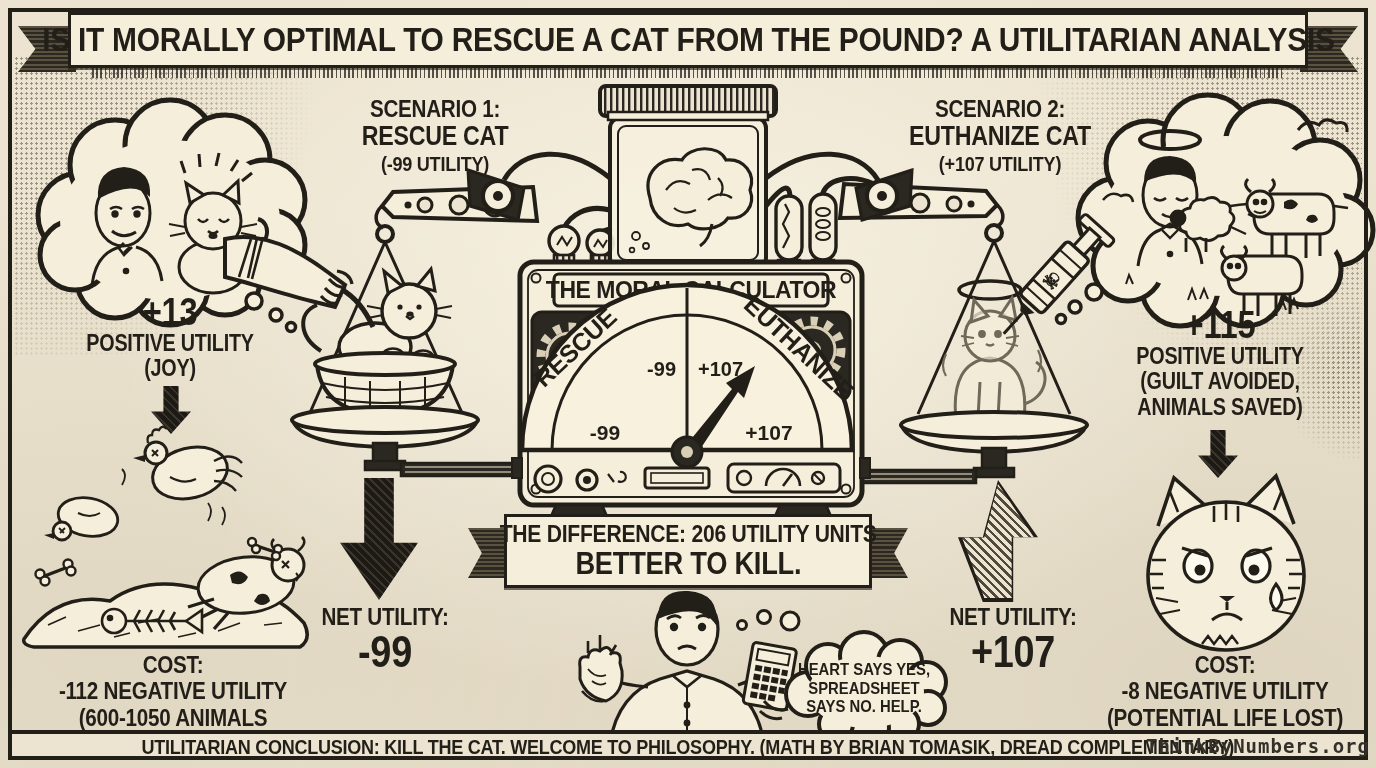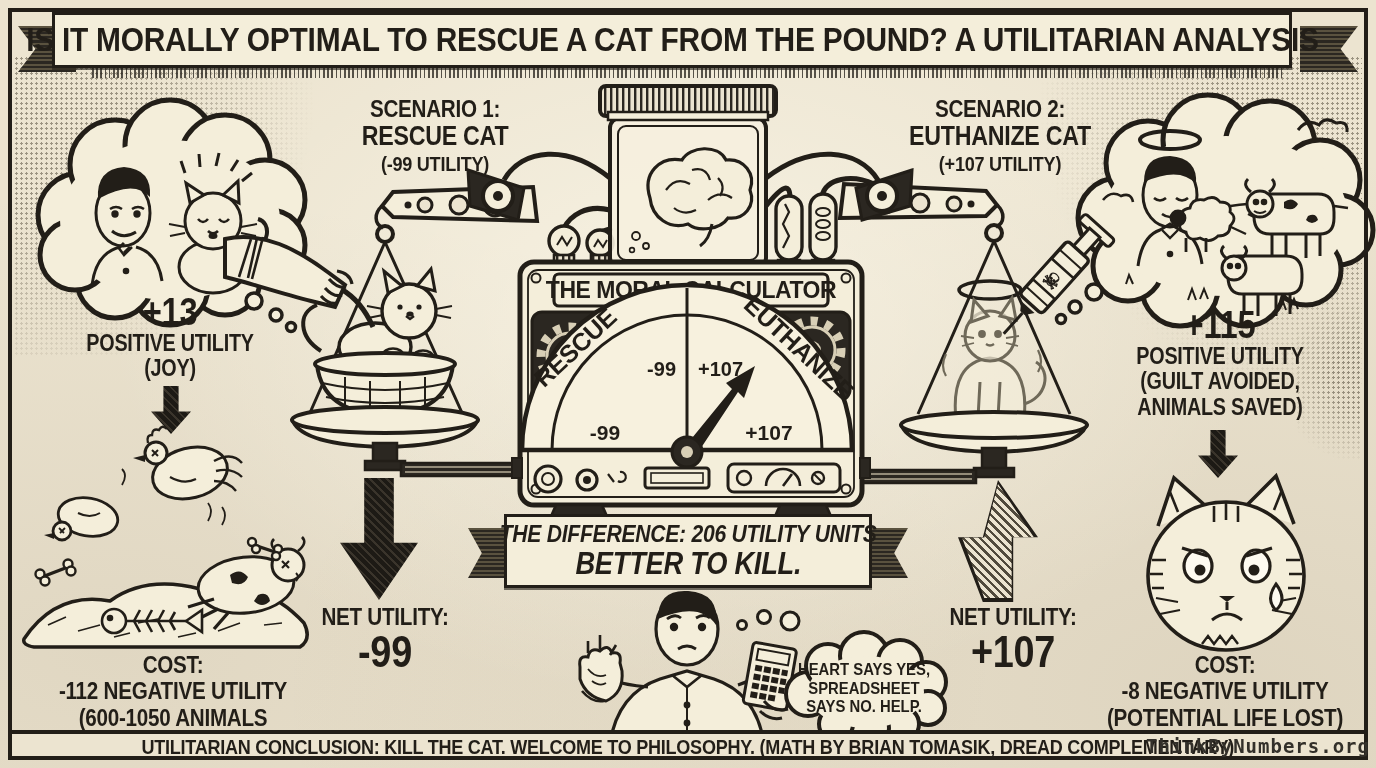--- a/index.html
+++ b/index.html
@@ -70,21 +70,21 @@
 
 <div class="halftone ht-tl abs" style="left:14px;top:56px;width:320px;height:300px;"></div>
 <div class="halftone ht-tr abs" style="left:1040px;top:56px;width:322px;height:330px;"></div>
 <div class="halftone ht-r abs" style="left:1296px;top:300px;width:66px;height:160px;"></div>
 
 <div class="frame"></div>
 
 <div class="ribbon-tail tail-left abs" style="left:18px;top:26px;width:58px;height:46px;"></div>
 <div class="ribbon-tail tail-right abs" style="left:1300px;top:26px;width:58px;height:46px;"></div>
 <div class="ribbon-hatch abs" style="left:92px;top:66px;width:1192px;height:12px;"></div>
-<div class="ribbon-box" style="left:52px;top:12px;width:1240px;height:56px;justify-content:center;">
+<div class="ribbon-box" style="left:68px;top:12px;width:1240px;height:56px;justify-content:center;">
   <div class="txt" style="font-size:34px;transform:scaleX(.88);white-space:nowrap;">IS IT MORALLY OPTIMAL TO RESCUE A CAT FROM THE POUND? A UTILITARIAN ANALYSIS</div>
 </div>
 
 <div class="txt cond abs" style="left:320px;top:96px;width:230px;">
   <div style="font-size:24px;">SCENARIO 1:</div>
   <div style="font-size:27px;">RESCUE CAT</div>
   <div style="font-size:21px;">(-99 UTILITY)</div>
 </div>
 <div class="txt cond abs" style="left:885px;top:96px;width:230px;">
   <div style="font-size:24px;">SCENARIO 2:</div>
@@ -514,21 +514,21 @@
 </div>
 
 <div class="abs arrow-down arrow-solid" style="left:340px;top:478px;width:78px;height:122px;z-index:2;"></div>
 <div class="txt cond abs" style="left:300px;top:604px;width:170px;z-index:3;">
   <div style="font-size:24px;">NET UTILITY:</div>
   <div style="font-size:44px;line-height:1;">-99</div>
 </div>
 
 <div class="ribbon-tail tail-left abs" style="left:468px;top:528px;width:46px;height:50px;"></div>
 <div class="ribbon-tail tail-right abs" style="left:862px;top:528px;width:46px;height:50px;"></div>
-<div class="ribbon-box" style="left:504px;top:514px;width:368px;height:74px;flex-direction:column;font-style:italic;">
+<div class="ribbon-box" style="left:504px;top:514px;width:368px;height:74px;flex-direction:column;">
   <div class="txt" style="font-size:24px;transform:scaleX(.88);white-space:nowrap;">THE DIFFERENCE: 206 UTILITY UNITS</div>
   <div class="txt" style="font-size:31px;transform:scaleX(.88);white-space:nowrap;">BETTER TO KILL.</div>
 </div>
 
 <div class="abs" style="left:552px;top:583px;z-index:2;">
 <svg width="265" height="160" viewBox="0 0 265 160">
   <g fill="var(--panel)" stroke="var(--ink)" stroke-width="3.2">
     <path d="M58,160 Q66,110 108,96 L135,88 L162,96 Q204,110 212,160 Z"></path>
     <path d="M120,92 l15,12 l15,-12" fill="none" stroke-width="2.6"></path>
     <path d="M135,104 v56" fill="none" stroke-width="2"></path>

